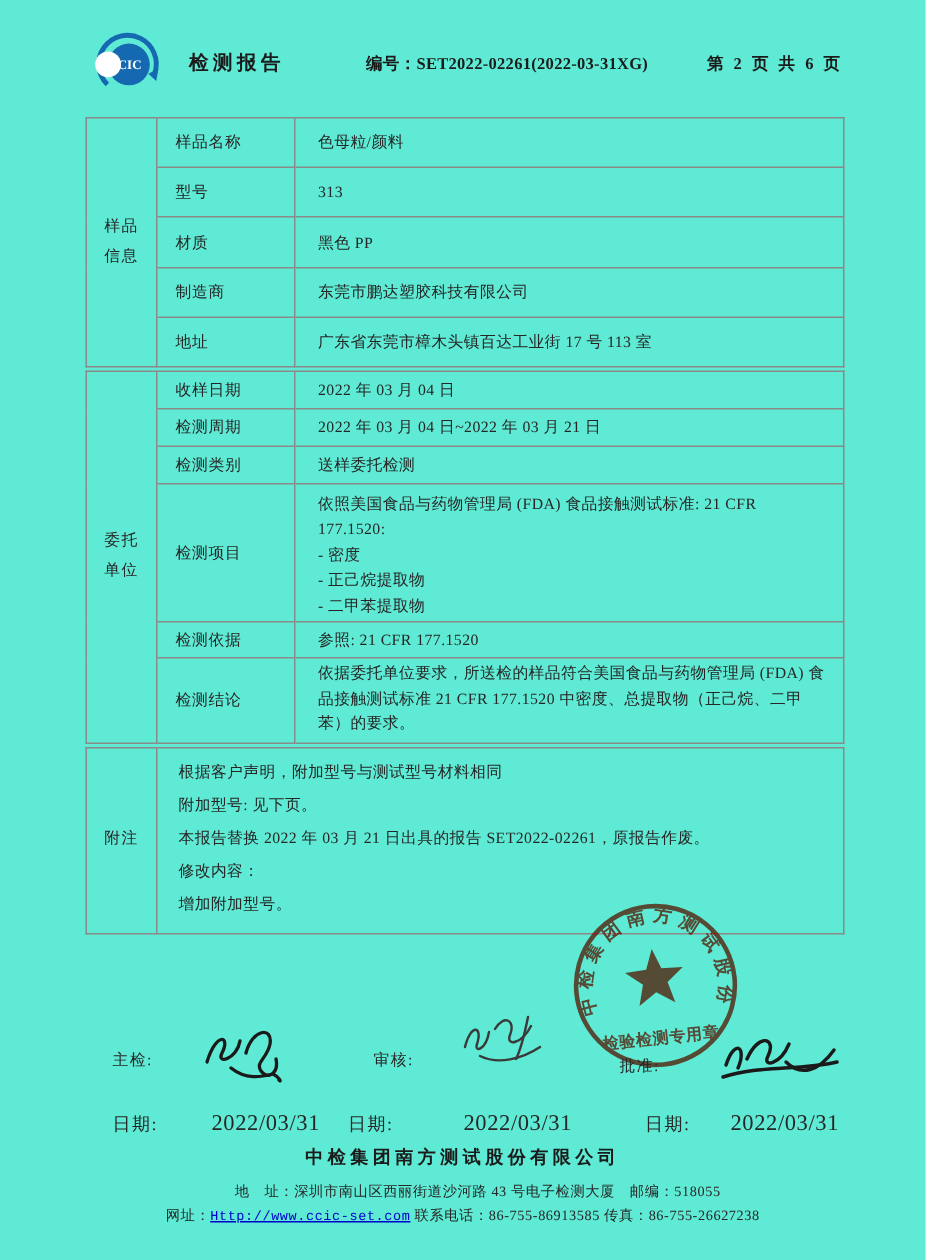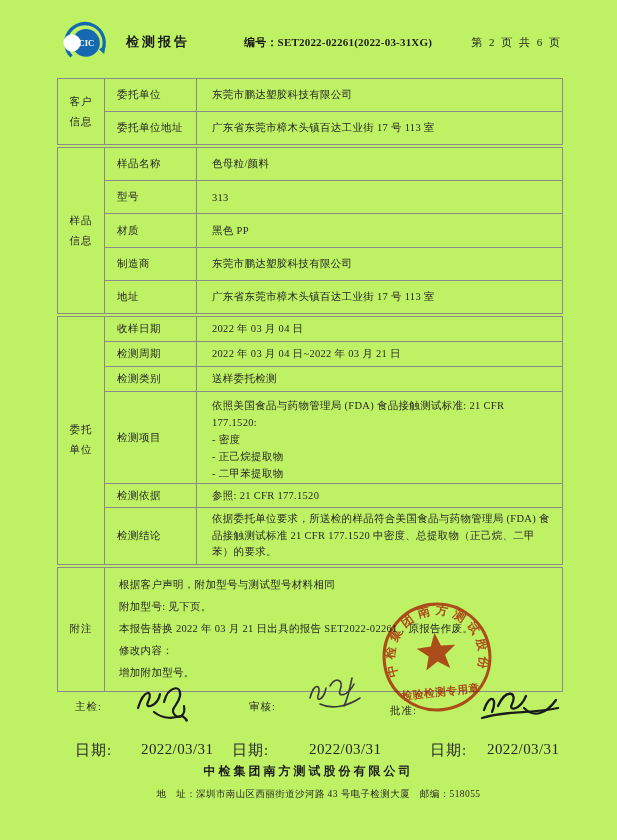--- a/index.html
+++ b/index.html
@@ -1,47 +1,47 @@
 <!DOCTYPE html>
 <html><head>
 <meta charset="utf-8">
 <style>
   html,body{margin:0;padding:0;background:#e8e8e8;}
   .page{
-    position:relative;width:617px;height:840px;margin:0 auto;background:#bef264;
+    position:relative;width:617px;height:840px;margin:0 auto;background:#5eead4;
     font-family:"Liberation Serif","DejaVu Serif",serif;color:#212121;overflow:hidden;
   }
   
   .header{position:absolute;top:0;left:0;right:0;height:78px;display:flex;align-items:center;
     padding:6px 55px 0 62px;box-sizing:border-box;}
   .logo{width:46px;height:46px;flex:0 0 auto;}
   .doc-title{font-size:13px;font-weight:bold;letter-spacing:3px;margin-left:18px;color:#1b1b1b;}
   .report-no{font-size:11px;font-weight:bold;margin-left:54px;color:#1b1b1b;letter-spacing:.2px;}
-  .page-info{font-size:11px;font-weight:normal;margin-left:auto;letter-spacing:2px;color:#1b1b1b;}
+  .page-info{font-size:11px;font-weight:bold;margin-left:auto;letter-spacing:2px;color:#1b1b1b;}
   
   .tables{position:absolute;top:78px;left:57px;width:506px;}
   table.sec{width:100%;border-collapse:collapse;table-layout:fixed;margin-bottom:2px;
     font-size:10.5px;color:#262626;}
   table.sec td{border:1px solid #8a8a8a;vertical-align:middle;box-sizing:border-box;}
   td.group{text-align:center;}
   td.group span{display:inline-block;width:23px;line-height:20px;letter-spacing:1px;}
   td.lbl{padding-left:12px;letter-spacing:.5px;}
   td.val{padding-left:15px;padding-right:10px;letter-spacing:.3px;}
   tr.r33{height:33px;} tr.r34{height:34px;} tr.r25{height:25px;}
   tr.r85{height:85px;} tr.r24{height:24px;} tr.r45{height:45px;} tr.r124{height:124px;}
   td.multiline{vertical-align:top;padding-top:5px;line-height:17px;}
   td.wrap3{line-height:16.5px;padding-top:3px;padding-bottom:3px;}
   td.notes{vertical-align:top;line-height:22px;padding:5px 12px 5px 14px;}
   
   .stamp{position:absolute;left:380px;top:600px;width:114px;height:114px;
     transform:rotate(-6deg);mix-blend-mode:multiply;opacity:.9;}
   
   .sig-label{position:absolute;font-size:10.5px;color:#262626;letter-spacing:1px;}
   .sig-svg{position:absolute;}
-  .date-label{position:absolute;font-size:15px;color:#262626;letter-spacing:1px;font-family:Liberation Serif, serif;}
+  .date-label{position:absolute;font-size:12px;color:#262626;letter-spacing:1px;font-family:Liberation Serif, serif;}
   .date-val{position:absolute;font-size:15px;color:#262626;letter-spacing:.4px;}
   
   .footer{position:absolute;left:0;right:0;top:763px;text-align:center;}
   .company{font-size:12px;font-weight:bold;letter-spacing:3px;color:#1b1b1b;}
   .addr{font-size:9.5px;margin-top:8px;letter-spacing:.4px;color:#262626;padding-left:20px;}
   .site{font-size:9.5px;margin-top:3px;letter-spacing:.4px;color:#262626;}
   .site a{color:#0000cc;text-decoration:underline;font-family:"Liberation Mono","DejaVu Sans Mono",monospace;font-size:9px;}
 </style>
 </head>
 <body>
@@ -56,38 +56,20 @@
       <circle cx="10.5" cy="25" r="9" fill="#ffffff"></circle>
       <text x="25.5" y="28.5" text-anchor="middle" font-size="9" font-weight="bold" fill="#ffffff" font-family="Liberation Serif, DejaVu Serif, serif">CIC</text>
     </svg>
     <div class="doc-title">检测报告</div>
     <div class="report-no">编号：SET2022-02261(2022-03-31XG)</div>
     <div class="page-info">第 2 页 共 6 页</div>
   </div>
 
   <div class="tables">
 
-    <table class="sec">
-      <colgroup>
-          <col style="width:47px">
-          <col style="width:92px">
-          <col>
-        </colgroup>
-      <tbody>
-          <tr class="r33">
-        <td class="group" rowspan="2"><span>客户信息</span></td>
-        <td class="lbl">委托单位</td>
-        <td class="val">东莞市鹏达塑胶科技有限公司</td>
-      </tr>
-      <tr class="r33">
-        <td class="lbl">委托单位地址</td>
-        <td class="val">广东省东莞市樟木头镇百达工业街 17 号 113 室</td>
-      </tr>
-    </tbody>
-      </table>
 
     <table class="sec">
       <colgroup>
           <col style="width:47px">
           <col style="width:92px">
           <col>
         </colgroup>
       <tbody>
           <tr class="r33">
         <td class="group" rowspan="5"><span>样品信息</span></td>
@@ -198,35 +180,39 @@
   <div class="sig-label" style="left:249px;top:700px;">审核:</div>
   <svg class="sig-svg" style="left:298px;top:672px;" width="78" height="44" viewBox="0 0 78 44">
     <g fill="none" stroke="#3a3a3a" stroke-width="1.6" stroke-linecap="round">
       <path d="M12,26 C16,10 24,12 20,24 C18,30 26,28 28,16"></path>
       <path d="M32,14 C38,4 46,8 42,18 C39,26 50,24 56,12"></path>
       <path d="M22,32 C34,38 50,34 62,26"></path>
       <path d="M54,6 C52,16 50,26 46,34"></path>
     </g>
   </svg>
 
-  <div class="sig-label" style="left:390px;top:704px;">批准:</div>
+  <div class="sig-label" style="left:413px;top:704px;">批准:</div>
   <svg class="sig-svg" style="left:476px;top:684px;" width="88" height="44" viewBox="0 0 88 44">
     <g fill="none" stroke="#1a1a1a" stroke-width="2.3" stroke-linecap="round">
       <path d="M8,26 C14,8 22,14 16,28"></path>
       <path d="M22,22 C30,4 42,8 36,20 C32,28 44,26 50,12"></path>
       <path d="M48,24 C58,34 70,30 80,16"></path>
       <path d="M6,34 C30,26 56,30 82,24"></path>
     </g>
   </svg>
 
   <div class="date-label" style="left:75px;top:741px;">日期:</div>
   <div class="date-val" style="left:141px;top:741px;">2022/03/31</div>
   <div class="date-label" style="left:232px;top:741px;">日期:</div>
   <div class="date-val" style="left:309px;top:741px;">2022/03/31</div>
   <div class="date-label" style="left:430px;top:741px;">日期:</div>
   <div class="date-val" style="left:487px;top:741px;">2022/03/31</div>
 
   <div class="footer">
     <div class="company">中检集团南方测试股份有限公司</div>
     <div class="addr">地　址：深圳市南山区西丽街道沙河路 43 号电子检测大厦　邮编：518055</div>
+    <div class="site">
+      <span>网址：</span><a href="#">Http://www.ccic-set.com</a>
+      <span>联系电话：86-755-86913585 传真：86-755-26627238</span>
+    </div>
   </div>
 
 </div>
 
 </body></html>

